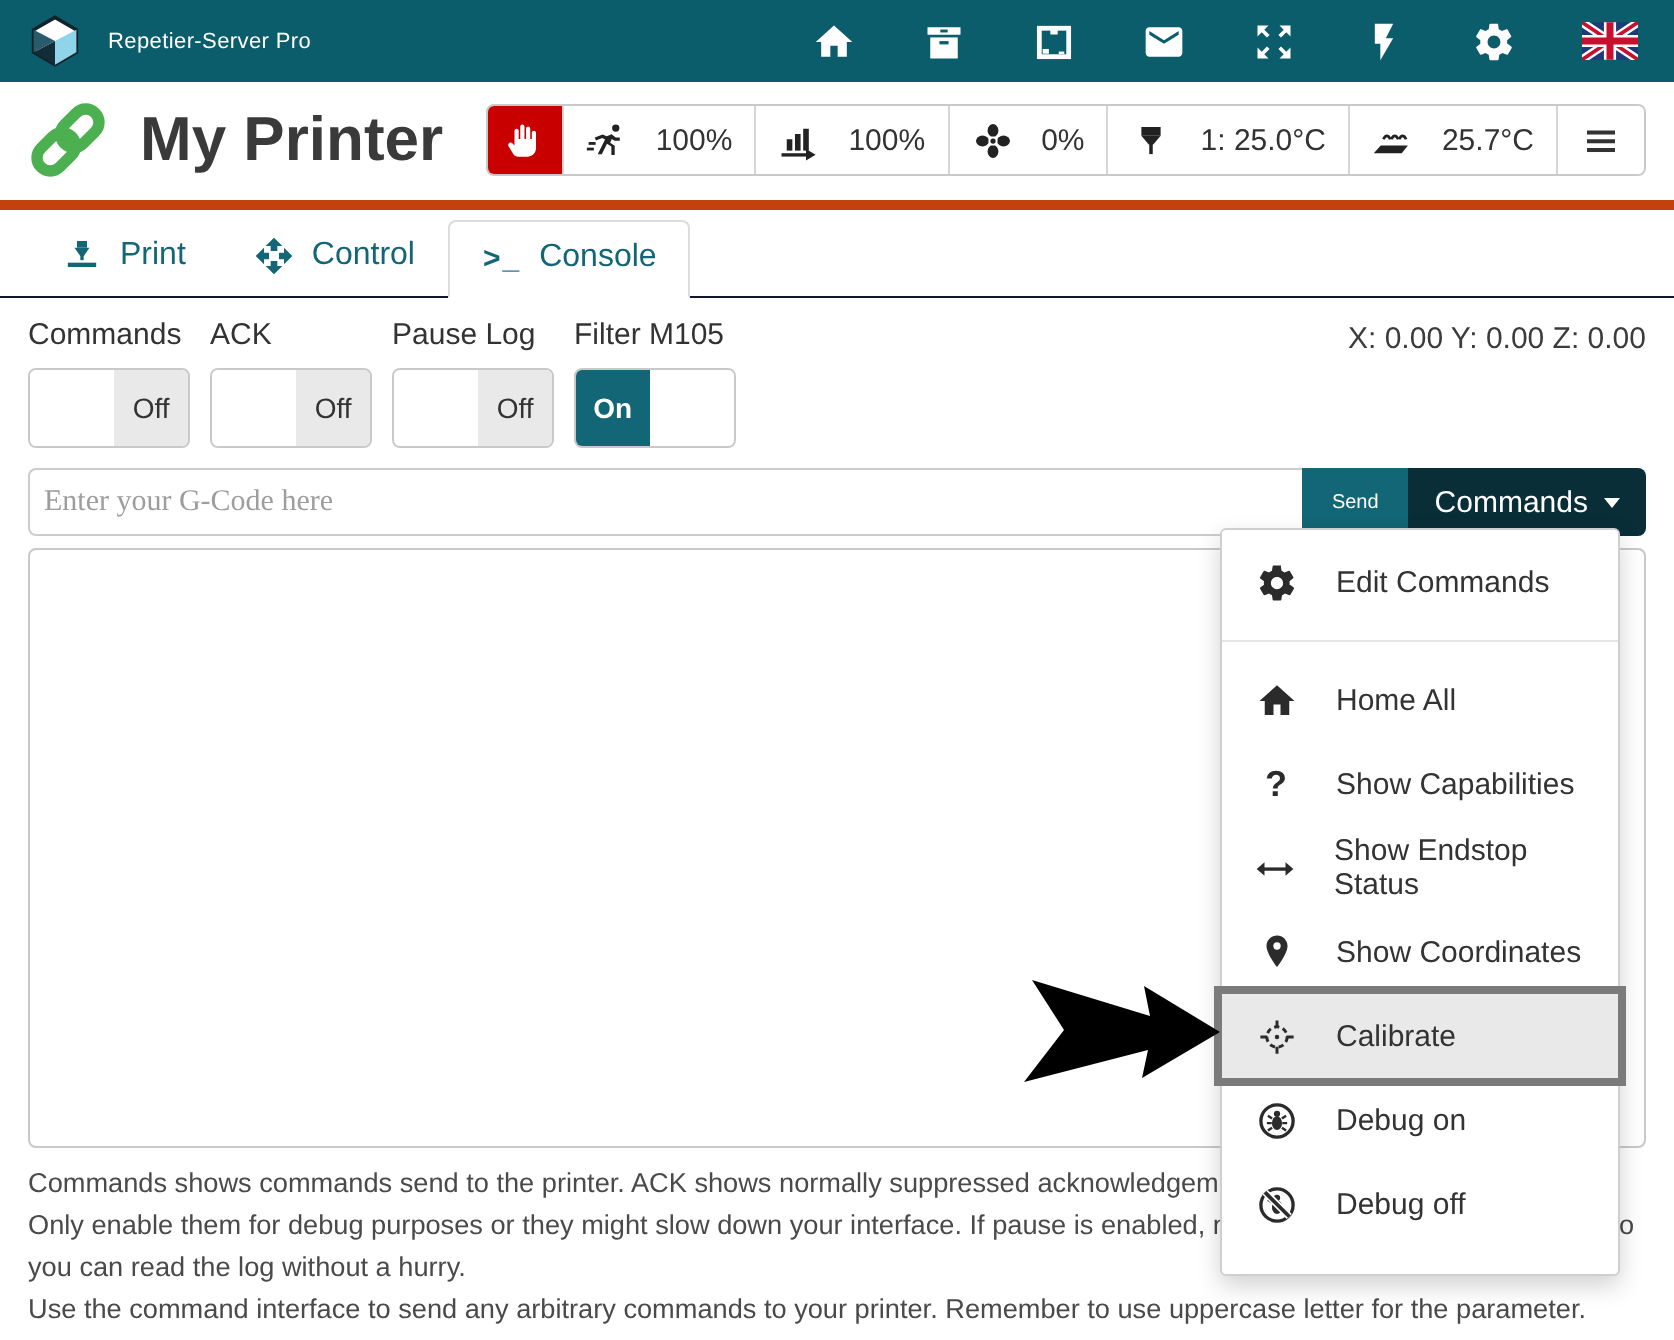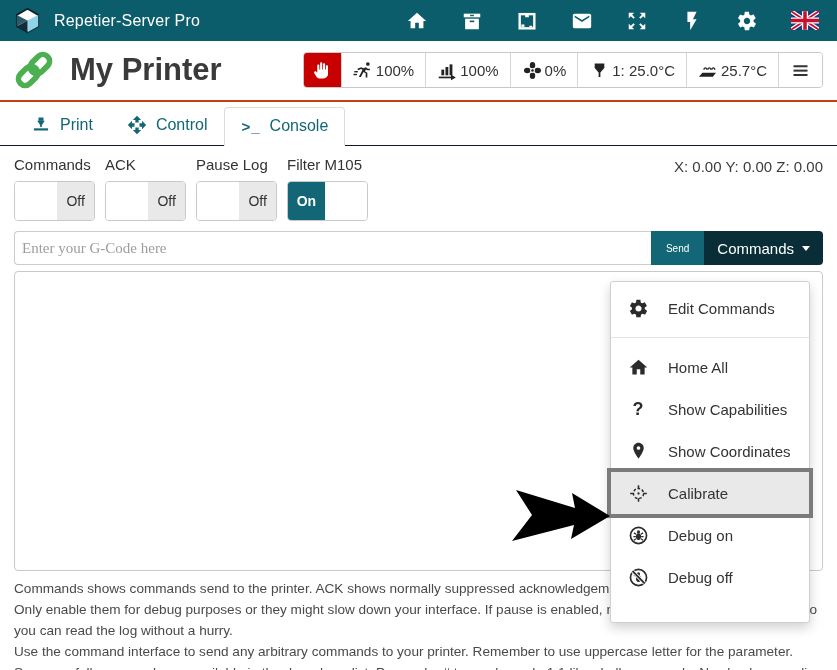--- a/index.html
+++ b/index.html
@@ -5,31 +5,31 @@
   * { box-sizing: border-box; }
   html,body { margin:0; padding:0; }
   body {
     width:837px; height:670px; overflow:hidden; position:relative;
     font-family:"Liberation Sans", sans-serif; background:#fff;
   }
 
   
   .topbar { height:41px; background:#0C5D6C; display:flex; align-items:center; padding:0 18px 0 14px; }
   .logo { width:27px; height:27px; flex:0 0 auto; }
-  .topbar-title { color:#fff; font-size:16px; font-weight:500; margin-left:13px; letter-spacing:.2px; }
+  .topbar-title { color:#fff; font-size:11px; font-weight:500; margin-left:13px; letter-spacing:.2px; }
   .topnav { margin-left:auto; display:flex; align-items:center; gap:33px; }
   .topnav .nav-icon { width:22px; height:22px; display:block; cursor:pointer; }
   .topnav .flag { width:28px; height:19px; }
 
   
-  .header-row { display:flex; align-items:center; padding:9px 14px 10px; border-bottom:2px solid #c2410c; }
+  .header-row { display:flex; align-items:center; padding:9px 14px 10px; border-bottom:5px solid #c2410c; }
   .chain-icon { width:40px; height:40px; }
   .page-title { font-size:31px; color:#3a3a3a; font-weight:600; margin:0 0 0 16px; }
   .status-group { margin-left:auto; display:flex; align-items:stretch; border:1px solid #c9c9c9; border-radius:4px; overflow:hidden; height:36px; }
-  .status-btn { display:flex; align-items:center; gap:2px; padding:0 11px; background:#fff; border-left:1px solid #d6d6d6; font-size:15px; color:#333; cursor:pointer; white-space:nowrap; }
+  .status-btn { display:flex; align-items:center; gap:14px; padding:0 11px; background:#fff; border-left:1px solid #d6d6d6; font-size:15px; color:#333; cursor:pointer; white-space:nowrap; }
   .status-btn:first-child { border-left:none; }
   .status-btn.estop { background:#C90000; padding:0 8px; }
   .status-btn svg { width:21px; height:21px; flex:0 0 auto; }
 
   
   .tabs { display:flex; align-items:flex-end; padding:6px 14px 0; border-bottom:1px solid #0f172a; height:44px; }
   .tab { display:flex; align-items:center; gap:9px; padding:9px 16px 10px; color:#136675; font-size:16px; cursor:pointer;
          border:1px solid transparent; border-radius:4px 4px 0 0; margin-bottom:-1px; background:transparent; }
   .tab.active { border-color:#dcdcdc #dcdcdc #fff; background:#fff; }
   .tab svg { width:20px; height:20px; }
@@ -55,21 +55,21 @@
 
   
   .console-box { margin:6px 14px 0; height:300px; border:1px solid #c9c9c9; border-radius:4px; background:#fff; }
 
   
   .help { margin:7px 14px 0; font-size:13.6px; line-height:21px; color:#4a4a4a; }
   .help p { margin:0; }
 
   
   .dropdown { position:absolute; left:610px; top:264px; width:200px; background:#fff; border:1px solid #cfcfcf; border-radius:3px;
-              box-shadow:0 5px 12px rgba(0,0,0,.18); padding:5px 0 24px; z-index:10;margin-top:17px; }
+              box-shadow:0 5px 12px rgba(0,0,0,.18); padding:5px 0 14px; z-index:10; }
   .menu-item { height:42px; display:flex; align-items:center; padding:0 16px; gap:19px; font-size:15px; color:#333; cursor:pointer; }
   .menu-item .mi-icon { width:22px; height:22px; display:flex; align-items:center; justify-content:center; color:#2b2b2b; }
   .menu-item .mi-icon svg { width:21px; height:21px; }
   .mi-glyph { font-weight:700; font-size:18px; color:#2b2b2b; }
   .menu-divider { border-top:1px solid #e5e5e5; margin:8px 0; }
   .menu-item.highlight { background:#e9e9e9; outline:4px solid #7b7b7b; }
 
   
   .arrow-annot { position:absolute; left:512px; top:489px; z-index:11; pointer-events:none; }
 </style>
@@ -282,20 +282,30 @@
   </div>
   <div class="menu-item">
     <span class="mi-icon">
         <span class="mi-glyph">?</span>
       </span>
     <span>Show Capabilities</span>
   </div>
   <div class="menu-item">
     <span class="mi-icon">
       <svg viewBox="0 0 24 24" fill="#2b2b2b">
+          <rect x="4" y="11.1" width="16" height="1.9"></rect>
+          <path d="M6 8.2 L1.5 12 L6 15.8z"></path>
+          <path d="M18 8.2 L22.5 12 L18 15.8z"></path>
+        </svg>
+    </span>
+    <span>Show Endstop Status</span>
+  </div>
+  <div class="menu-item">
+    <span class="mi-icon">
+      <svg viewBox="0 0 24 24" fill="#2b2b2b">
           <path d="M12 2C8.7 2 6 4.7 6 8c0 4.5 6 12 6 12s6-7.5 6-12c0-3.3-2.7-6-6-6z"></path>
           <circle cx="12" cy="8" r="2.1" fill="#fff"></circle>
         </svg>
     </span>
     <span>Show Coordinates</span>
   </div>
   <div class="menu-item highlight">
     <span class="mi-icon">
       <svg viewBox="0 0 24 24">
         <g stroke="#2b2b2b" stroke-width="1.7" fill="none">

